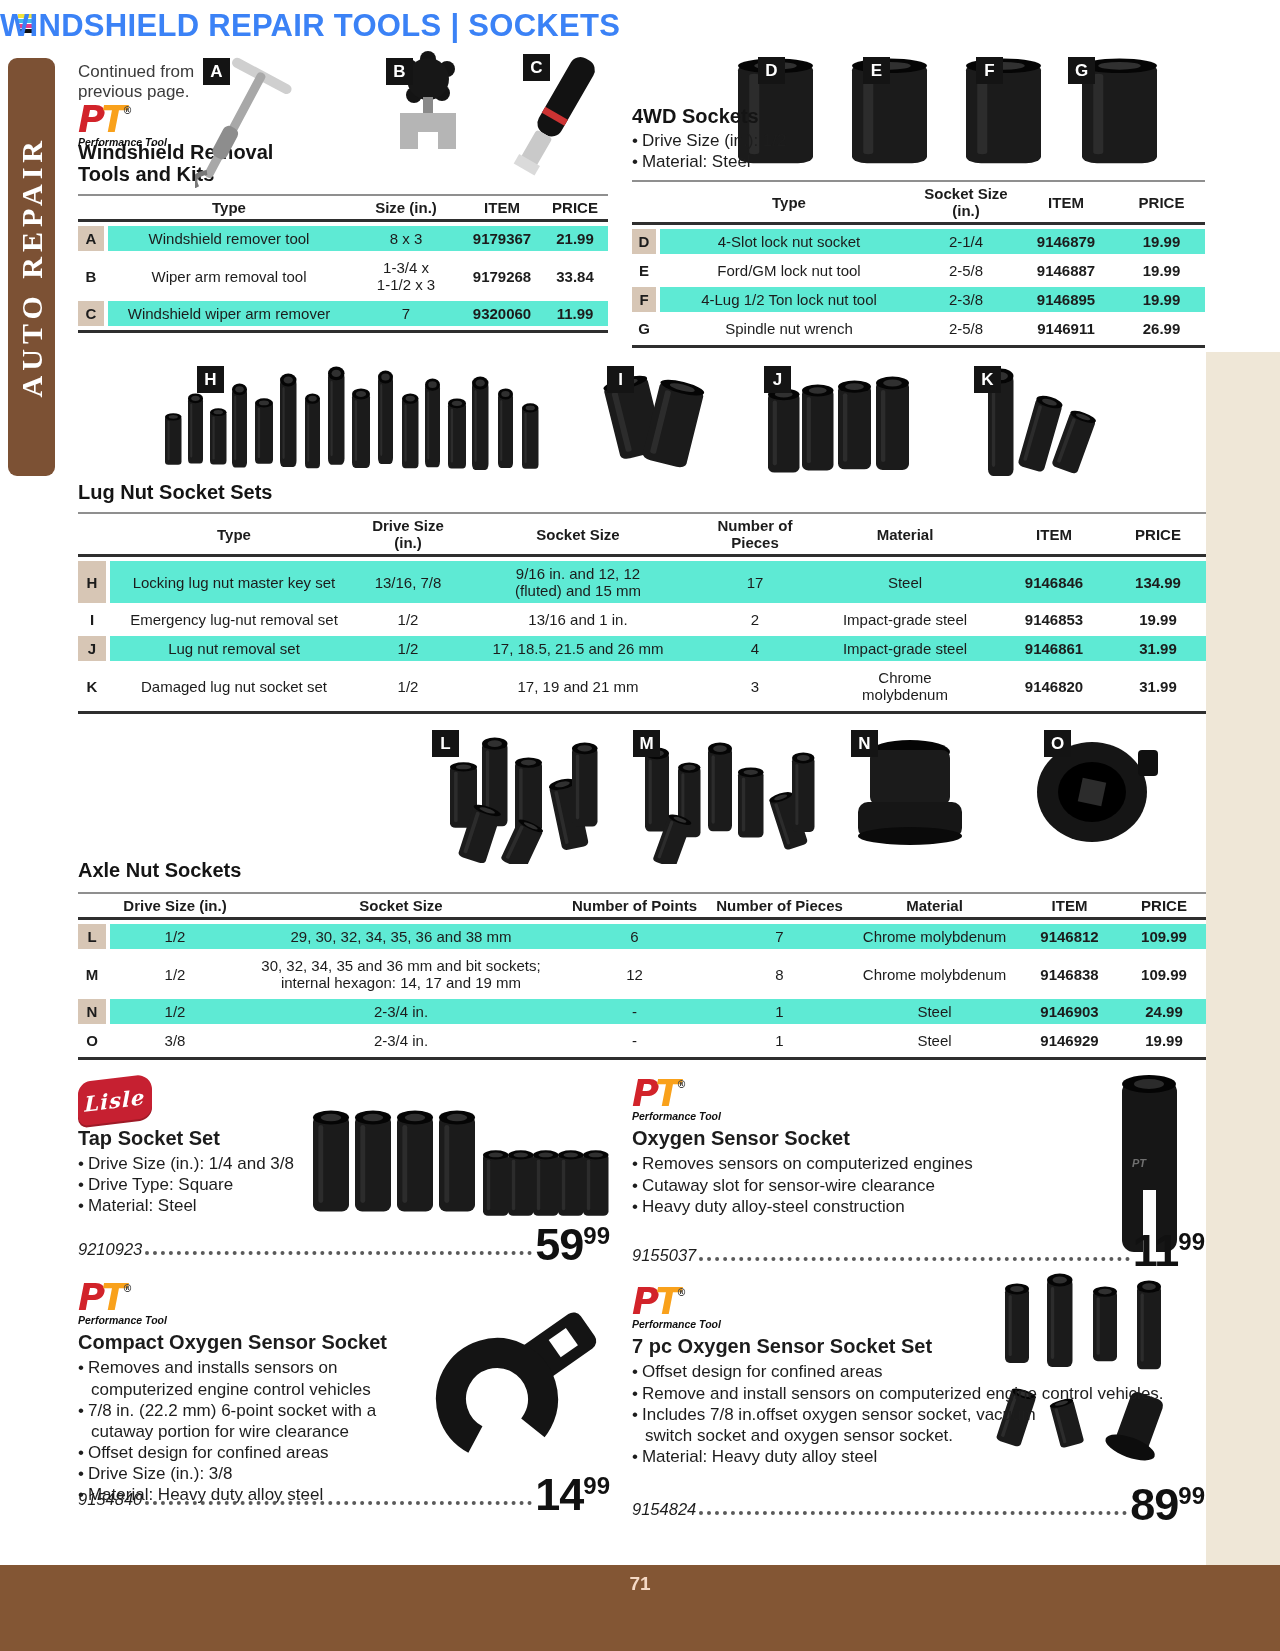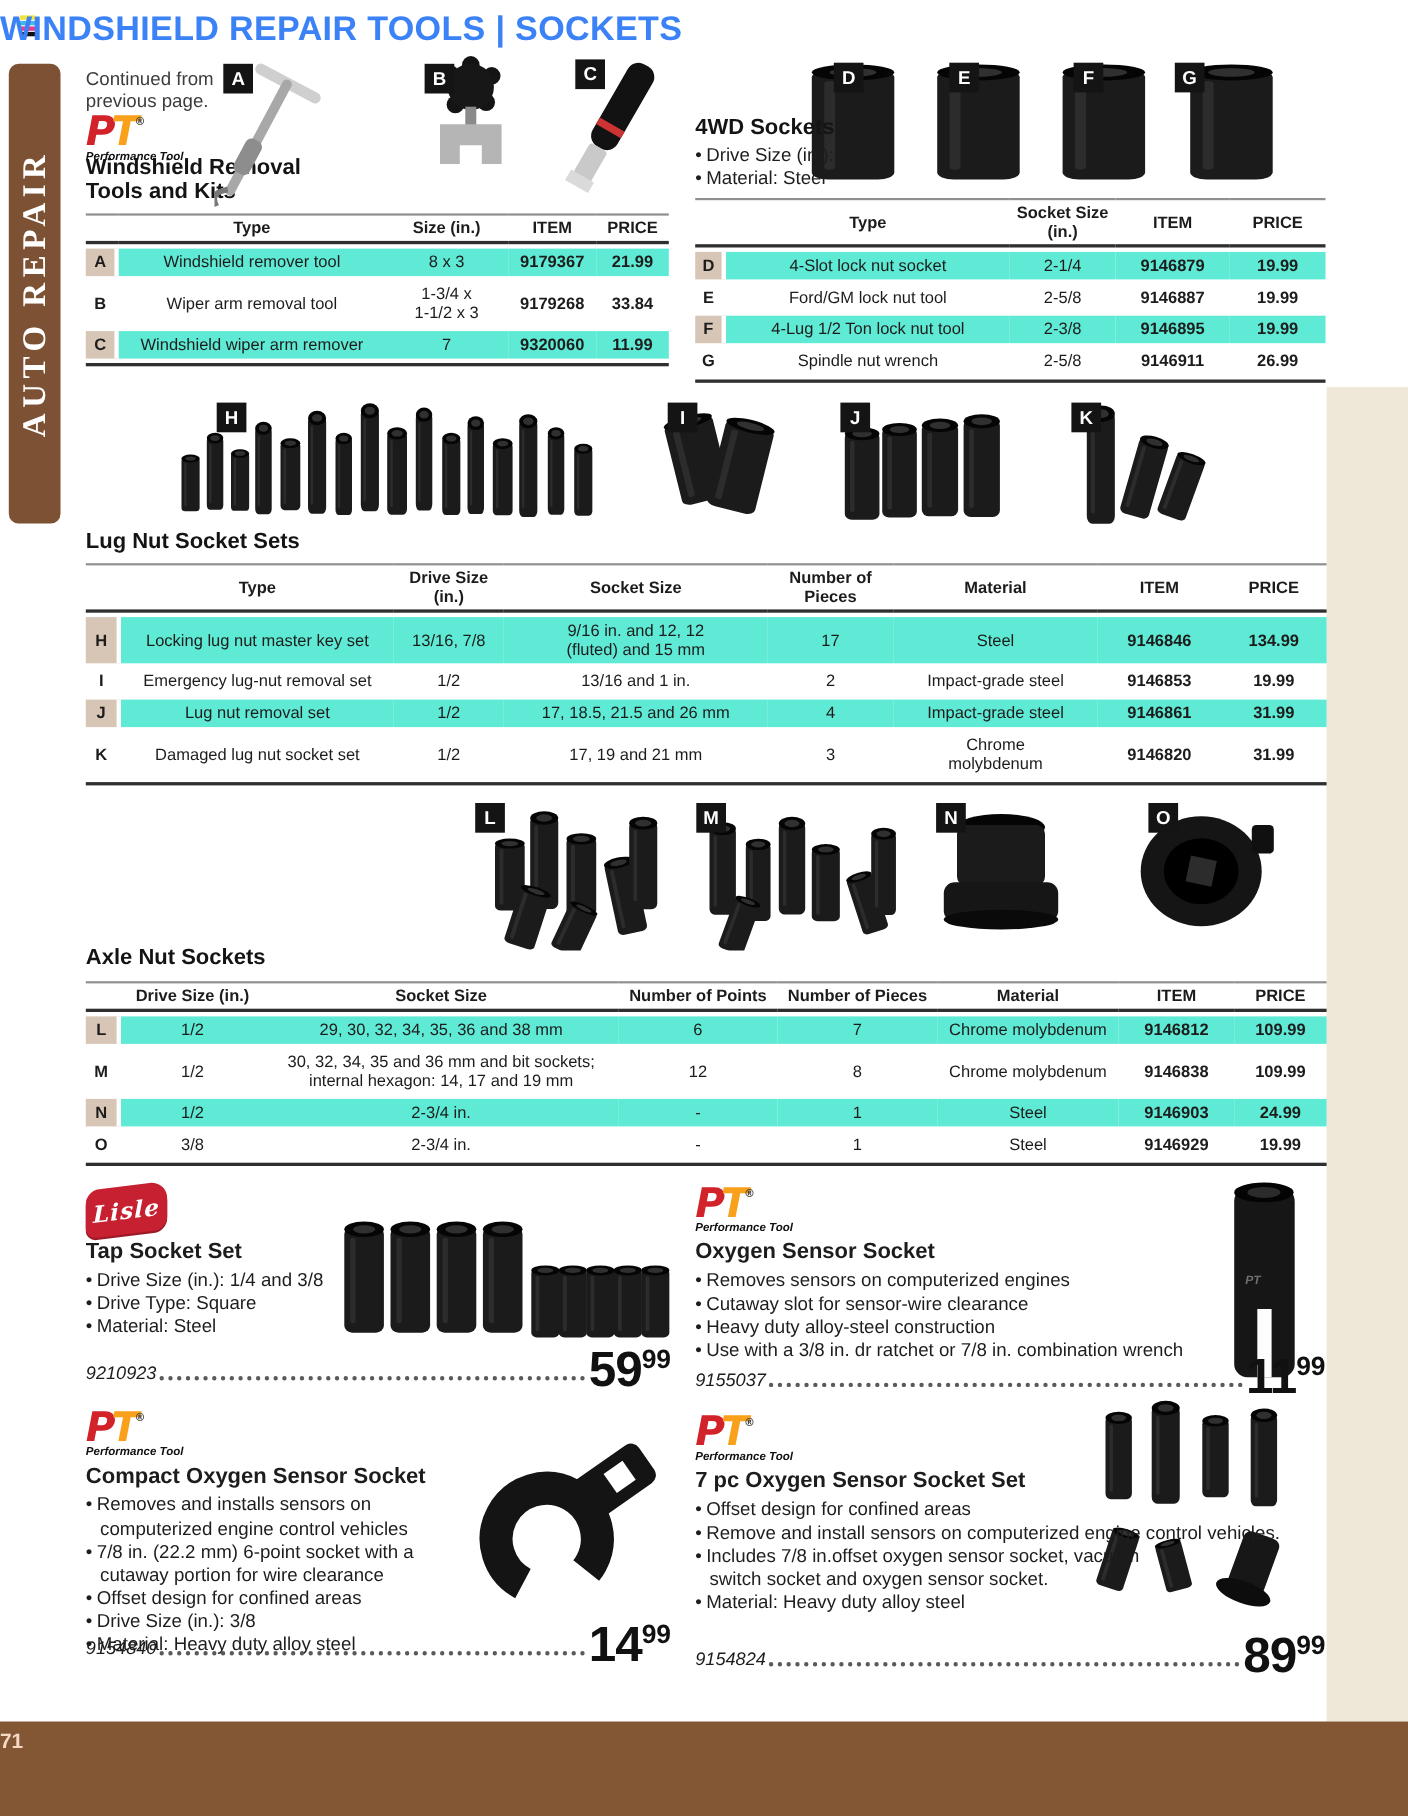--- a/index.html
+++ b/index.html
@@ -60,21 +60,21 @@
   .prod h3 { font-size:20px; font-weight:bold; margin:5px 0 3px; }
   .prod .img { position:absolute; z-index:0; }
   .prod .txt { position:relative; z-index:1; }
   .pricerow { position:absolute; left:0; right:0; bottom:0; display:flex; align-items:flex-end; z-index:2; }
   .sku { font-style:italic; font-size:16.5px; padding-bottom:5px; }
   .dots { flex:1; border-bottom:4px dotted #5a5a5a; margin:0 3px 9px 3px; }
   .bigprice { font-weight:bold; font-size:45px; line-height:.82; letter-spacing:-1px; color:#111; white-space:nowrap; }
   .bigprice sup { font-size:24px; letter-spacing:0; }
 
   
-  #footer { left:0; top:1565px; width:1280px; height:86px; background:#835634; }
+  #footer { left:0; top:1565px; width:1280px; height:86px; background:#835634; text-align:center; }
   #footer span { display:inline-block; margin-top:8px; color:#f4d9c5; font-size:19px; font-weight:bold; }
 </style>
 </head>
 <body>
 
 <svg width="0" height="0" style="position:absolute">
   <defs>
     <g id="sock">
       <rect x="0" y="5" width="30" height="89" rx="6" fill="#1b1b1b"></rect>
       <ellipse cx="15" cy="7" rx="15" ry="6.5" fill="#050505"></ellipse>
@@ -493,21 +493,20 @@
   <div class="txt">
     <div class="pt-logo">
       <div class="pt-letters"><span class="pt-p">P</span><span class="pt-t">T</span><span class="pt-reg">®</span></div>
       <div class="pt-sub">Performance Tool</div>
     </div>
     <h3>Oxygen Sensor Socket</h3>
     <ul class="bullets" style="width:470px;">
       <li>Removes sensors on computerized engines</li>
       <li>Cutaway slot for sensor-wire clearance</li>
       <li>Heavy duty alloy-steel construction</li>
-      <li>Use with a 3/8 in. dr ratchet or 7/8 in. combination wrench</li>
     </ul>
   </div>
   <div class="pricerow">
     <span class="sku">9155037</span>
     <span class="dots"></span>
     <span class="bigprice"><span>11</span><sup>99</sup></span>
   </div>
 </div>
 
 <div class="prod" style="left:78px; top:1282px; width:532px; height:232px;">

